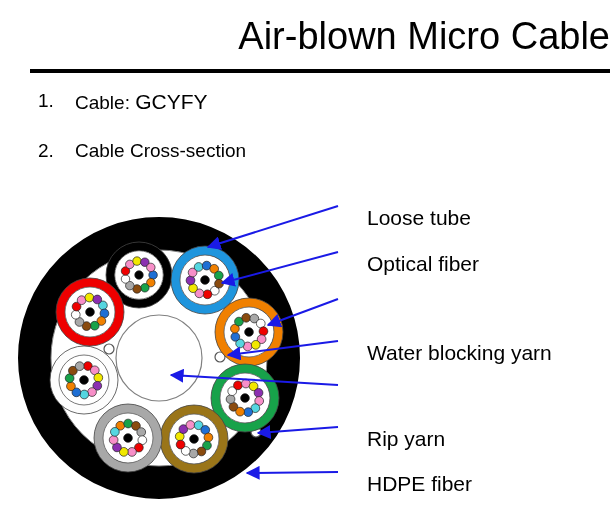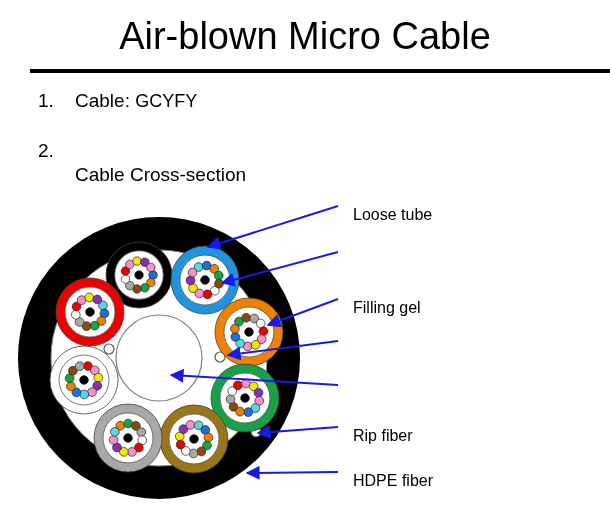--- a/index.html
+++ b/index.html
@@ -18,21 +18,21 @@
   #page {
     position: relative;
     width: 610px;
     height: 520px;
   }
   .title {
     position: absolute;
     left: 0;
     top: 14px;
     width: 610px;
-    text-align: center;
+    text-align: right;
     font-size: 38px;
     font-weight: normal;
     letter-spacing: 0px;
     line-height: 44px;
     white-space: nowrap;
   }
   .title-rule {
     position: absolute;
     left: 30px;
     top: 69px;
@@ -45,35 +45,35 @@
     font-size: 19px;
     white-space: nowrap;
   }
   .list-num {
     position: absolute;
     font-size: 19px;
   }
   .li1 { left: 38px; top: 90px; }
   .li1-txt { left: 75px; top: 90px; }
   .li2 { left: 38px; top: 140px; }
-  .li2-txt { left: 75px; top: 140px; margin-top: 24px; }
-  .model-code { font-size: 18px; }
+  .li2-txt { left: 75px; top: 140px; }
+  .model-code { font-size: 21px; }
 
   #diagram {
     position: absolute;
     left: 0;
     top: 185px;
     width: 610px;
     height: 335px;
   }
   .legend-label {
     position: absolute;
-    font-size: 16px;
+    font-size: 21px;
     white-space: nowrap;
-    left: 353px;
+    left: 367px;
   }
 </style>
 </head>
 <body>
 
 <div id="page">
 
   <div class="title">Air-blown Micro Cable</div>
   <div class="title-rule"></div>
 
@@ -253,17 +253,18 @@
         <g>
           <path d="M 338 242 L 258 248" fill="none" stroke="#1a1ae6" stroke-width="2" marker-end="url(#arrow)"></path>
         </g>
         <g>
           <path d="M 338 287 L 247 288" fill="none" stroke="#1a1ae6" stroke-width="2" marker-end="url(#arrow)"></path>
         </g>
       </svg>
   </div>
 
   <div class="legend-label" style="top:206px">Loose tube</div>
-  <div class="legend-label" style="top:299px">Filling gel</div>
-  <div class="legend-label" style="top:427px">Rip fiber</div>
+  <div class="legend-label" style="top:252px">Optical fiber</div>
+  <div class="legend-label" style="top:341px">Water blocking yarn</div>
+  <div class="legend-label" style="top:427px">Rip yarn</div>
   <div class="legend-label" style="top:472px">HDPE fiber</div>
 
 </div>
 
 </body></html>

